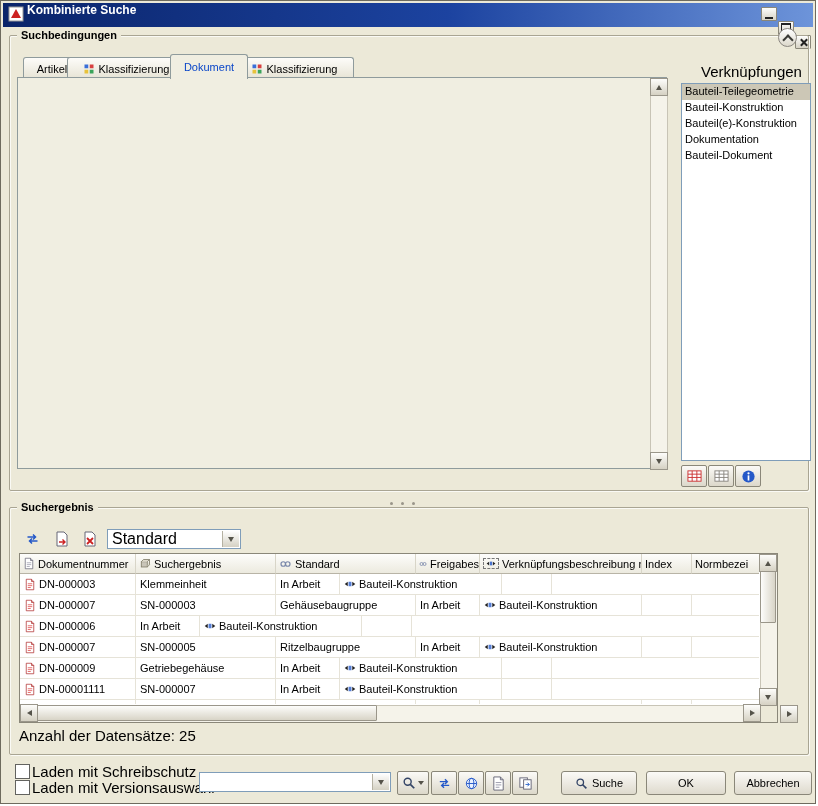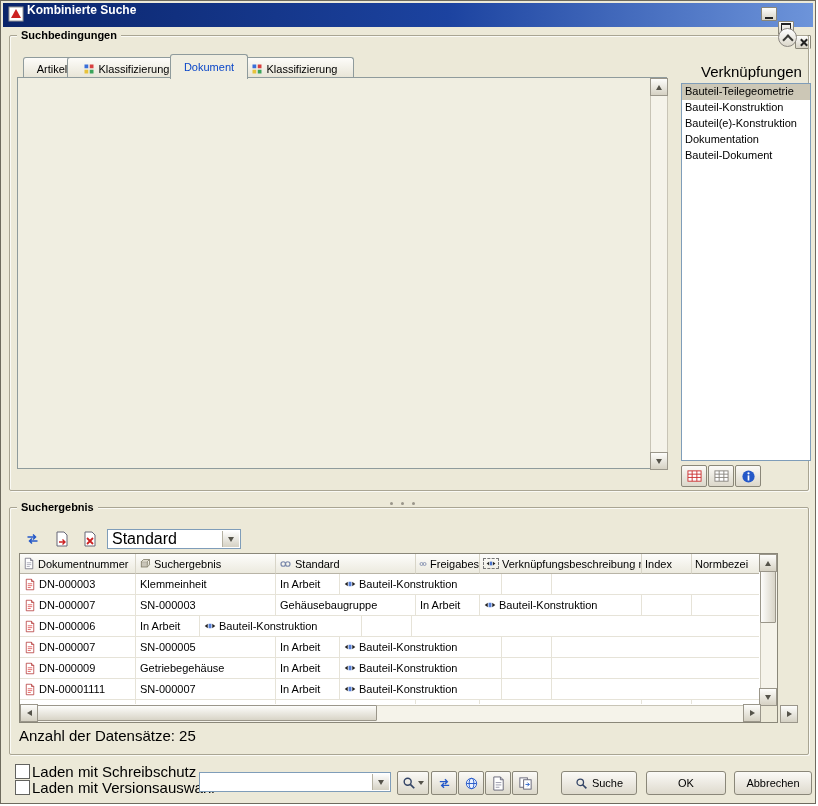--- a/index.html
+++ b/index.html
@@ -495,20 +495,21 @@
         <span class="tcell" style="width:67px;border-right:none"></span>
       </div>
       <div class="trow">
         <span class="tcell" style="width:116px">
             <svg width="12" height="13">
               <use href="#sym-docred"></use>
             </svg>
             <span>DN-000007</span>
           </span>
         <span class="tcell" style="width:140px">SN-000005</span>
+        <span class="tcell" style="width:140px">Ritzelbaugruppe</span>
         <span class="tcell" style="width:64px">In Arbeit</span>
         <span class="tcell" style="width:162px">
             <svg width="12" height="8">
               <use href="#sym-arrlr"></use>
             </svg>
             <span>Bauteil-Konstruktion</span>
           </span>
         <span class="tcell" style="width:50px"></span>
         <span class="tcell" style="width:67px;border-right:none"></span>
       </div>

